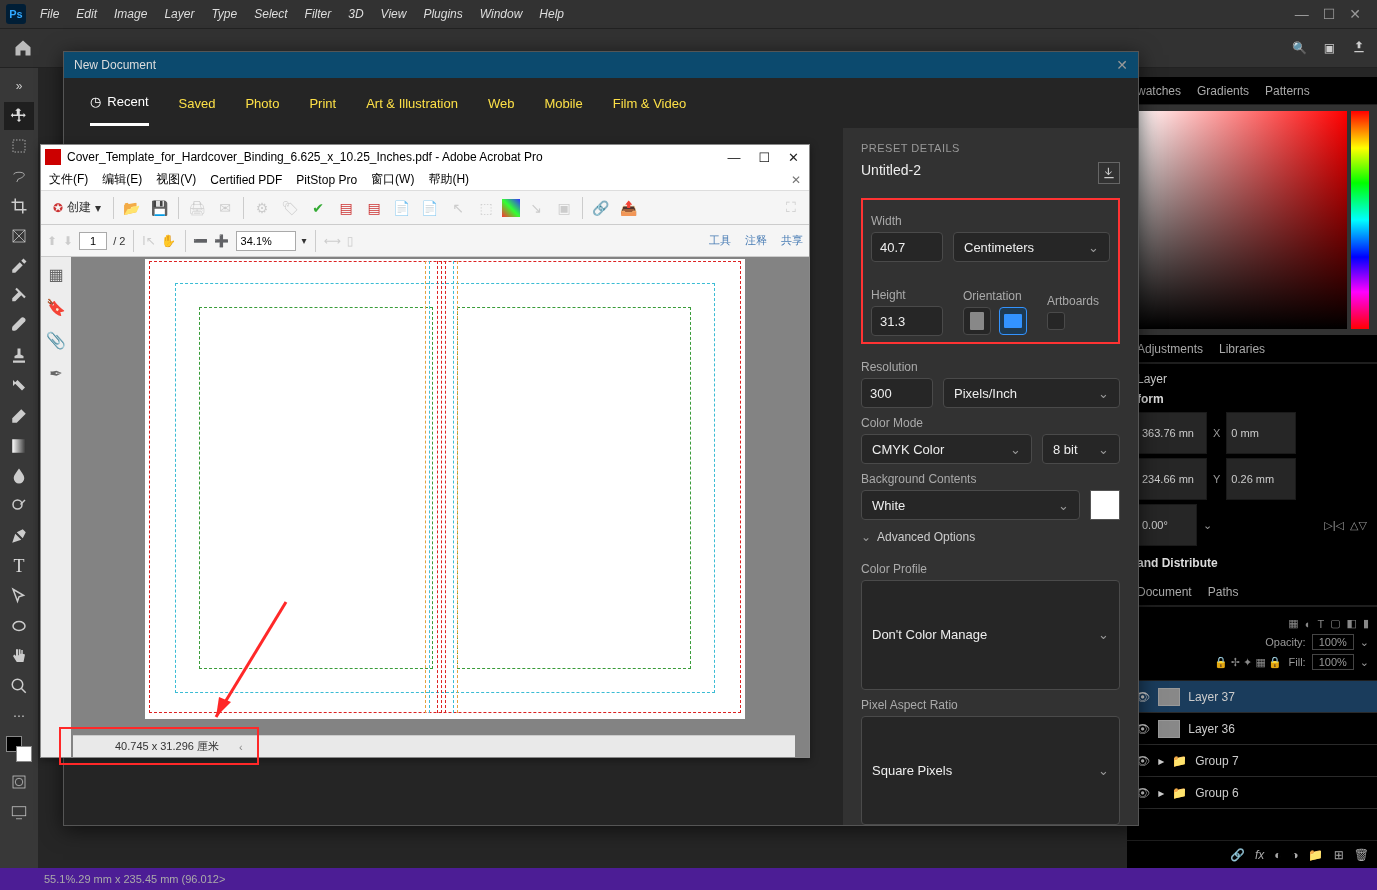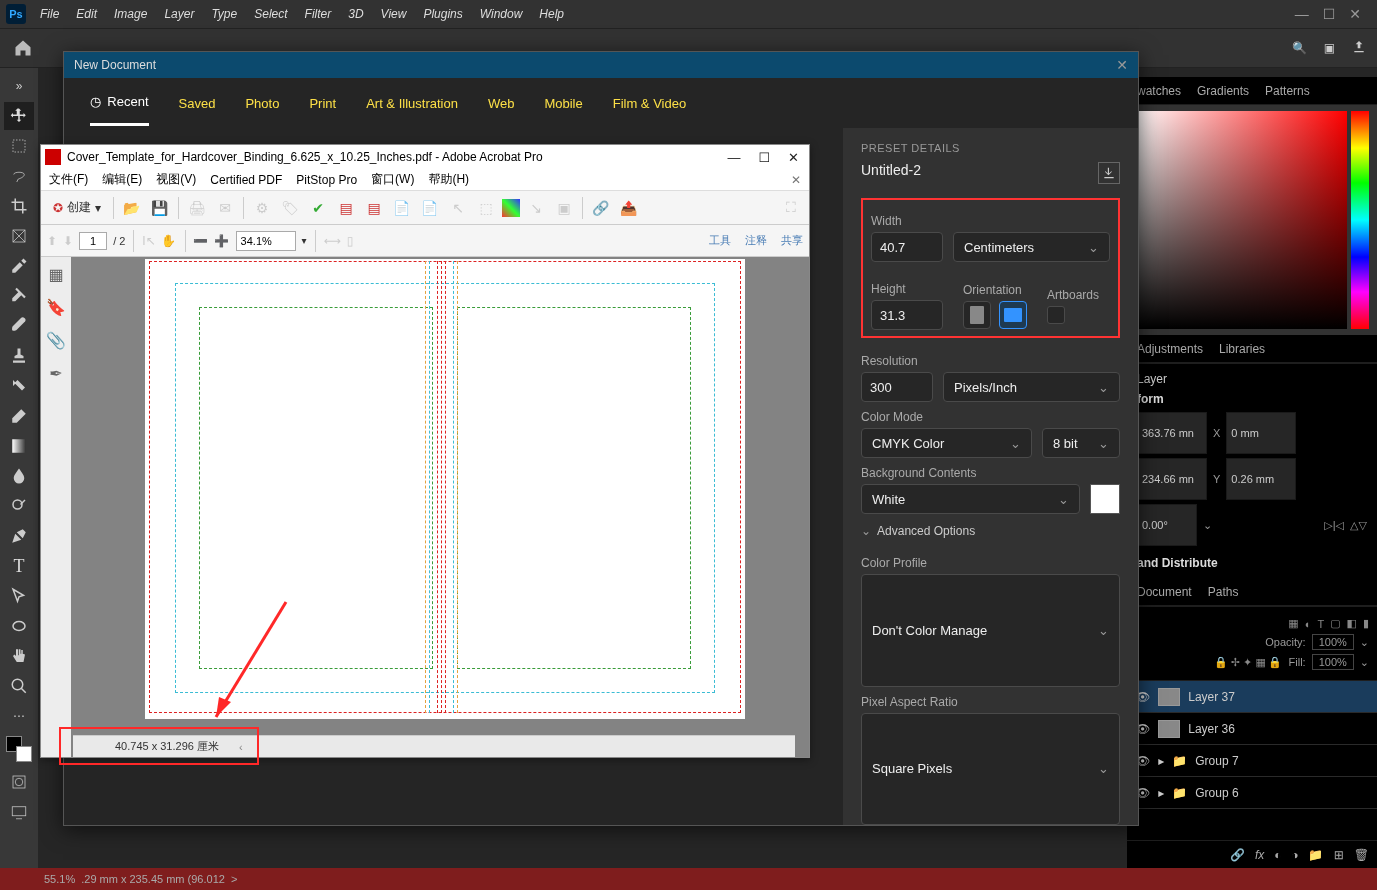--- a/index.html
+++ b/index.html
@@ -10,21 +10,21 @@
 .main-menu span { padding:4px 8px; color:#ddd; cursor:default; }
 .win-controls { margin-left:auto; display:flex; gap:14px; color:#999; font-size:14px; padding-right:10px;}
 .app-toolbar { height:40px; background:#323232; border-top:1px solid #222; border-bottom:1px solid #222; display:flex; align-items:center; padding:0 10px;}
 .home-icon { width:26px; height:26px; display:flex; align-items:center; justify-content:center; color:#aaa;}
 .right-icons { margin-left:auto; display:flex; gap:16px; color:#ccc; align-items:center;}
 .left-strip { position:absolute; left:0; top:68px; width:38px; bottom:22px; background:#383838; display:flex; flex-direction:column; align-items:center; padding-top:4px; gap:2px;}
 .tool { width:30px; height:28px; display:flex; align-items:center; justify-content:center; color:#ccc; position:relative;}
 .tool.sel { background:#1f1f1f;}
 .tool svg { width:18px; height:18px;}
 .canvas-area { position:absolute; left:38px; top:68px; right:0; bottom:22px; background:#262626;}
-.status-bar { position:absolute; left:0; right:0; bottom:0; height:22px; background:#7f1d1d; color:#aaa; font-size:11px; display:flex; align-items:center; padding-left:44px; gap:6px;}
+.status-bar { position:absolute; left:0; right:0; bottom:0; height:22px; background:#4c1d95; color:#aaa; font-size:11px; display:flex; align-items:center; padding-left:44px; }
 .right-panels { position:absolute; right:0; top:68px; width:250px; bottom:22px; background:#000000; display:flex; flex-direction:column;margin-top:9px;}
 .panel-tabs { height:28px; display:flex; align-items:center; gap:16px; padding:0 10px; border-bottom:1px solid #1e1e1e; color:#aaa;}
 .color-area { height:230px; background:#323232; display:flex; padding:6px 8px; gap:4px;}
 .color-picker{flex:1; position:relative; background:linear-gradient(to bottom,rgba(0,0,0,0) 0%,#000 100%),linear-gradient(to right,#fff 0%,#f00 100%);}
 .hue-bar{width:18px; background:linear-gradient(to bottom,#f00 0%,#ff0 17%,#0f0 33%,#0ff 50%,#00f 67%,#f0f 83%,#f00 100%);}
 .prop-section{padding:8px 10px; border-top:1px solid #1e1e1e;}
 .prop-row{display:flex; align-items:center; gap:6px; margin:4px 0; font-size:11px; color:#999;}
 .prop-row input{width:70px; background:#262626; border:1px solid #1a1a1a; color:#ccc; padding:14px 4px; font-size:11px;}
 .layers-area{flex:1; overflow:hidden; border-top:1px solid #1e1e1e;}
 .layer-row{height:32px; display:flex; align-items:center; gap:8px; padding:0 8px; border-bottom:1px solid #2a2a2a;}
@@ -400,21 +400,21 @@
       </div>
       <div class="nd-highlight">
         <div class="nd-label">Width</div>
         <div class="nd-row">
           <input class="nd-input" value="40.7" style="">
           <div class="nd-select">
               <span>Centimeters</span>
               <span class="chev">⌄</span>
             </div>
         </div>
-        <div class="nd-row" style="margin-top:12px;gap:20px;">
+        <div class="nd-row" style="margin-top:18px;gap:20px;">
           <div>
             <div class="nd-label">Height</div>
             <input class="nd-input" value="31.3" style="">
           </div>
           <div>
             <div class="nd-label">Orientation</div>
             <div class="nd-btns">
               <div class="nd-iconbtn">
                   <svg width="14" height="18" fill="#888">
                     <rect width="14" height="18" rx="1"></rect>

